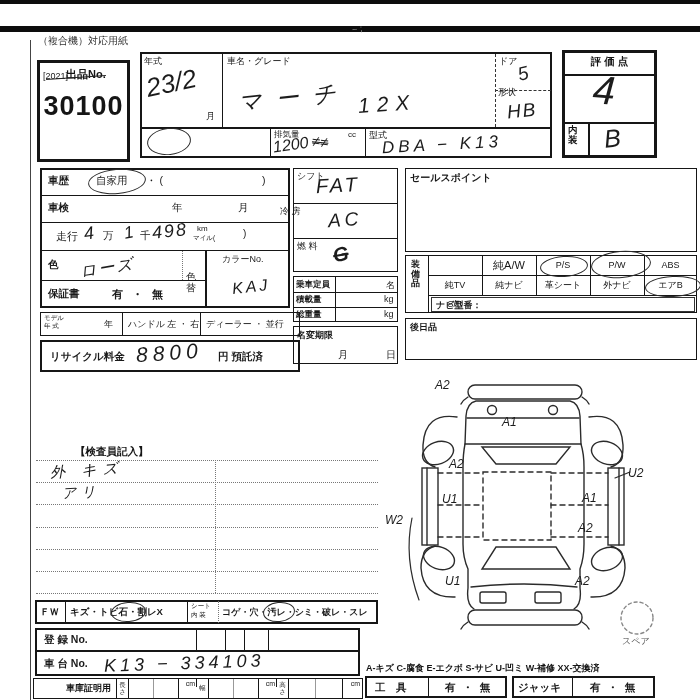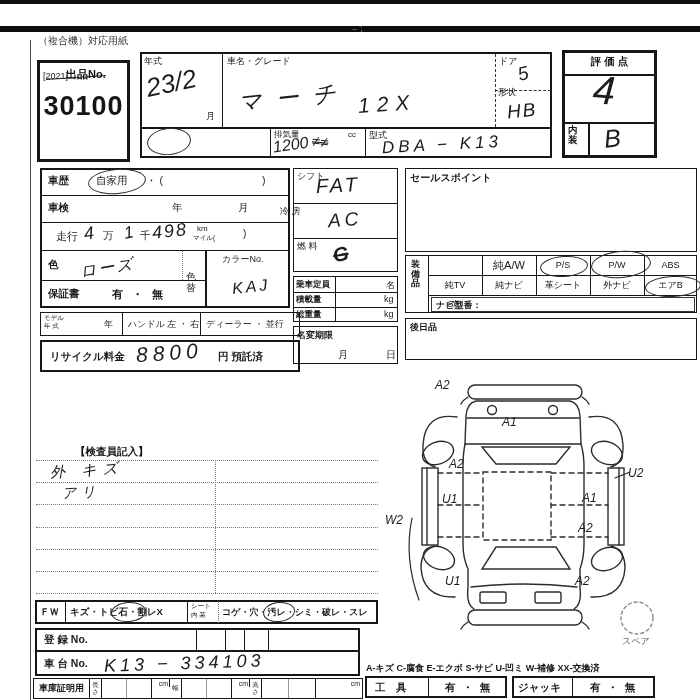--- a/index.html
+++ b/index.html
@@ -277,21 +277,21 @@
   <div class="box thick" style="left:35px;top:628px;width:325px;height:24px;"></div>
   <div class="vline" style="left:196px;top:629px;height:22px;"></div>
   <div class="vline" style="left:225px;top:629px;height:22px;"></div>
   <div class="vline" style="left:244px;top:629px;height:22px;"></div>
   <div class="vline" style="left:268px;top:629px;height:22px;"></div>
   <span class="abs lbl" style="left:44px;top:633px;font-size:10.5px;font-weight:bold;">登 録 No.</span>
   <div class="box thick" style="left:35px;top:652px;width:325px;height:24px;border-top:0;"></div>
   <span class="abs lbl" style="left:44px;top:657px;font-size:10.5px;font-weight:bold;">車 台 No.</span>
   <span class="abs hw" style="left:104px;top:653px;font-size:18px;letter-spacing:4px;transform:rotate(-2deg);">K13 − 334103</span>
 
-  <div class="box" style="left:33px;top:678px;width:330px;height:21px;display:flex;align-items:stretch;">
+  <div class="box" style="left:33px;top:678px;width:330px;height:21px;display:flex;align-items:stretch;padding-left:27px;">
     <div style="width:55px;border-right:1.2px solid #161616;display:flex;align-items:center;justify-content:center;font-size:9px;font-weight:bold;white-space:nowrap;">車庫証明用</div>
     <div class="stack" style="width:11px;border-right:1.2px solid #161616;font-size:6.5px;padding-top:2px;text-align:center;">長さ</div>
     <div style="width:24px;border-right:1px solid #999;"></div>
     <div style="width:24px;border-right:1.2px solid #161616;"></div>
     <div class="cm" style="width:16px;border-right:1.2px solid #161616;font-size:7px;text-align:right;padding-right:1px;">cm</div>
     <div class="stack" style="width:11px;border-right:1.2px solid #161616;font-size:6.5px;padding-top:5px;text-align:center;">幅</div>
     <div style="width:24px;border-right:1px solid #999;"></div>
     <div style="width:24px;border-right:1.2px solid #161616;"></div>
     <div class="cm" style="width:16px;border-right:1.2px solid #161616;font-size:7px;text-align:right;padding-right:1px;">cm</div>
     <div class="stack" style="width:11px;border-right:1.2px solid #161616;font-size:6.5px;padding-top:2px;text-align:center;">高さ</div>

